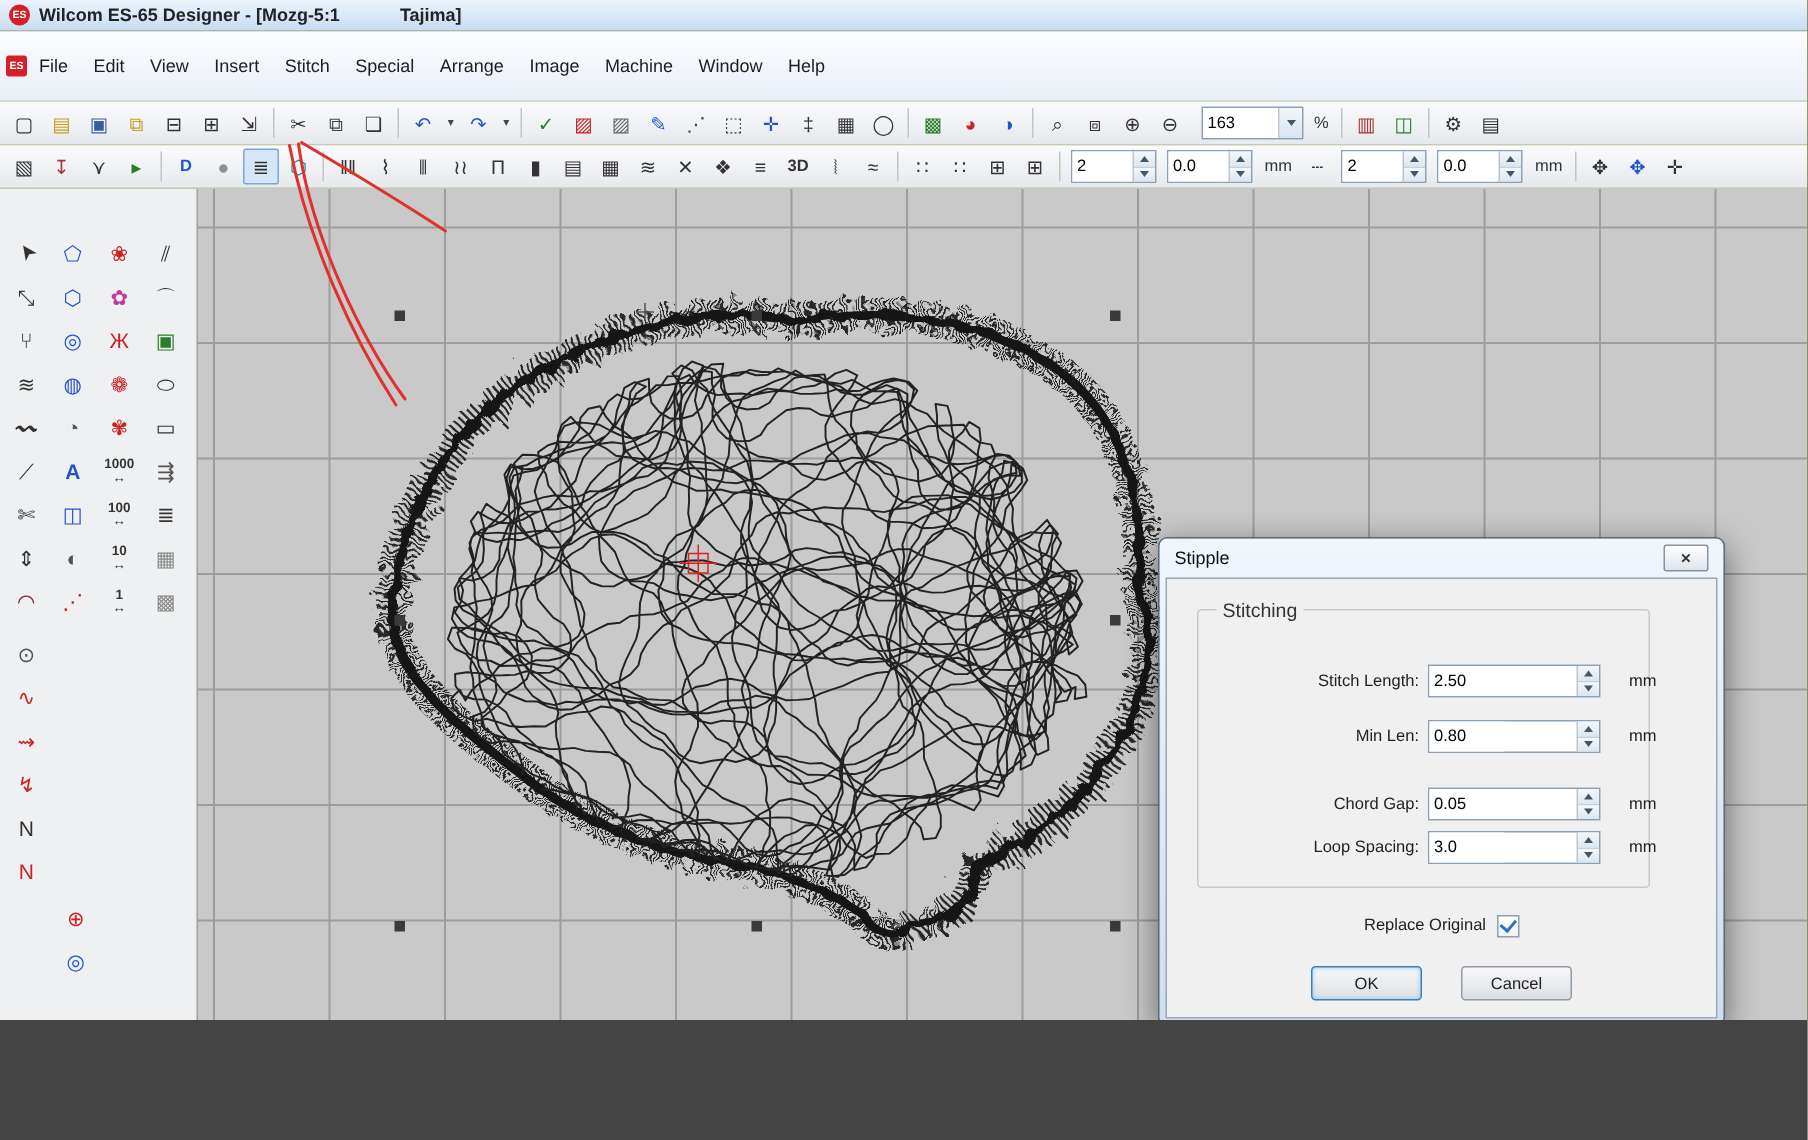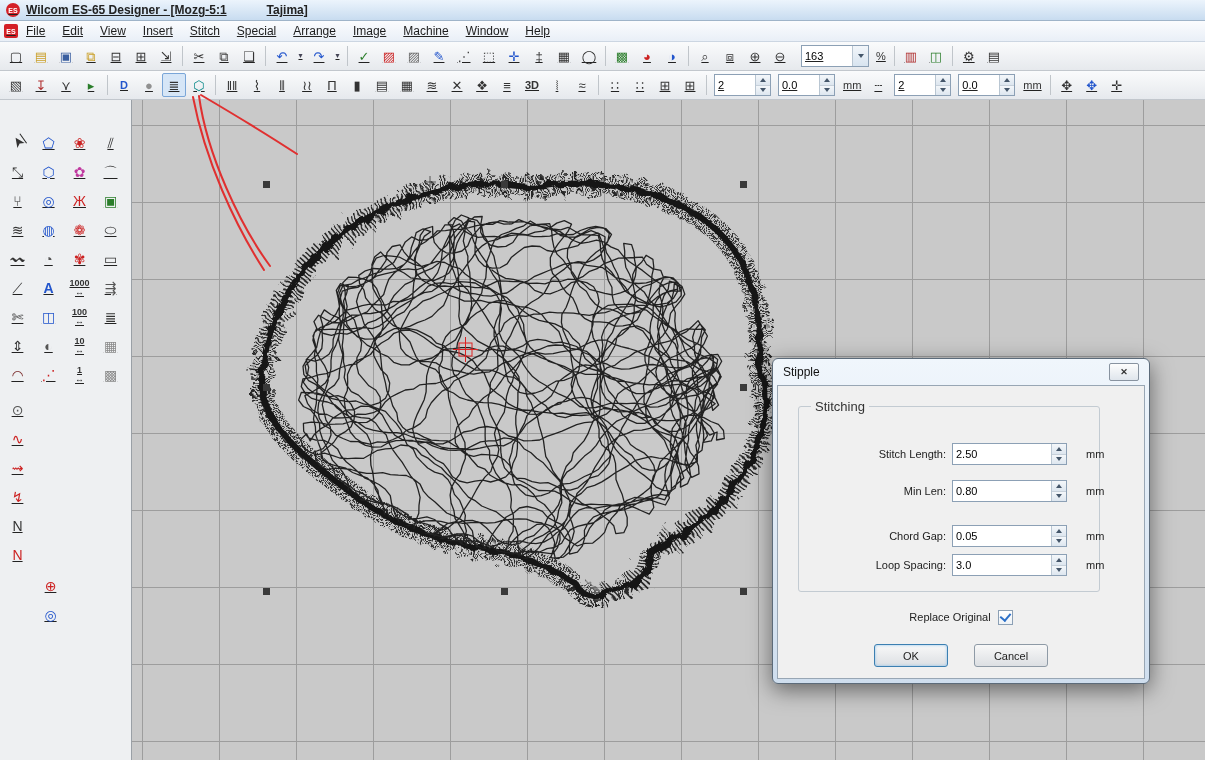--- a/index.html
+++ b/index.html
@@ -1,32 +1,32 @@
 <!DOCTYPE html>
 <html><head>
 <meta charset="utf-8">
 <style>
   html,body{margin:0;padding:0;background:#444;}
-  #app{position:relative;width:1205px;height:760px;overflow:hidden;
+  #app{position:relative;width:1205px;height:680px;overflow:hidden;
        font-family:"Liberation Sans",sans-serif;font-size:11px;color:#222;
-       background:#fde047;user-select:none;text-decoration:underline;}
+       background:#fde047;user-select:none;}
 
   
   .titlebar{height:20px;display:flex;align-items:center;gap:6px;padding:0 6px;
             background:linear-gradient(#ecf4fc,#c8dcf0);border-bottom:1px solid #9fb4c9;
             font-size:12px;}
   .es-icon{width:14px;height:14px;border-radius:50%;background:#d42027;color:#fff;
            font-size:7px;font-weight:bold;display:inline-flex;align-items:center;
            justify-content:center;flex:0 0 auto;}
   .es-icon.sq{border-radius:2px;}
   .title-text{font-weight:bold;white-space:nowrap;}
   .title-text2{font-weight:bold;margin-left:34px;white-space:nowrap;}
 
   
-  .menubar{height:20px;display:flex;align-items:center;gap:0;padding:0 4px;
+  .menubar{height:20px;display:flex;align-items:center;gap:0;padding:13px 4px;
            background:linear-gradient(#fbfcfe,#e9eff7);border-bottom:1px solid #ccd6e2;}
   .menu-item{padding:2px 8px;font-size:12px;color:#1d1d1d;cursor:default;}
 
   
   .toolbar{height:28px;display:flex;align-items:center;padding:0 4px;gap:1px;
            background:linear-gradient(#fafbfc,#e6e9ed);border-bottom:1px solid #c2c7cd;
            overflow:hidden;white-space:nowrap;}
   .icons{display:inline-flex;align-items:center;gap:1px;}
   .tb-btn{min-width:22px;height:22px;display:inline-flex;align-items:center;
           justify-content:center;font-size:13px;color:#333;border:1px solid transparent;

